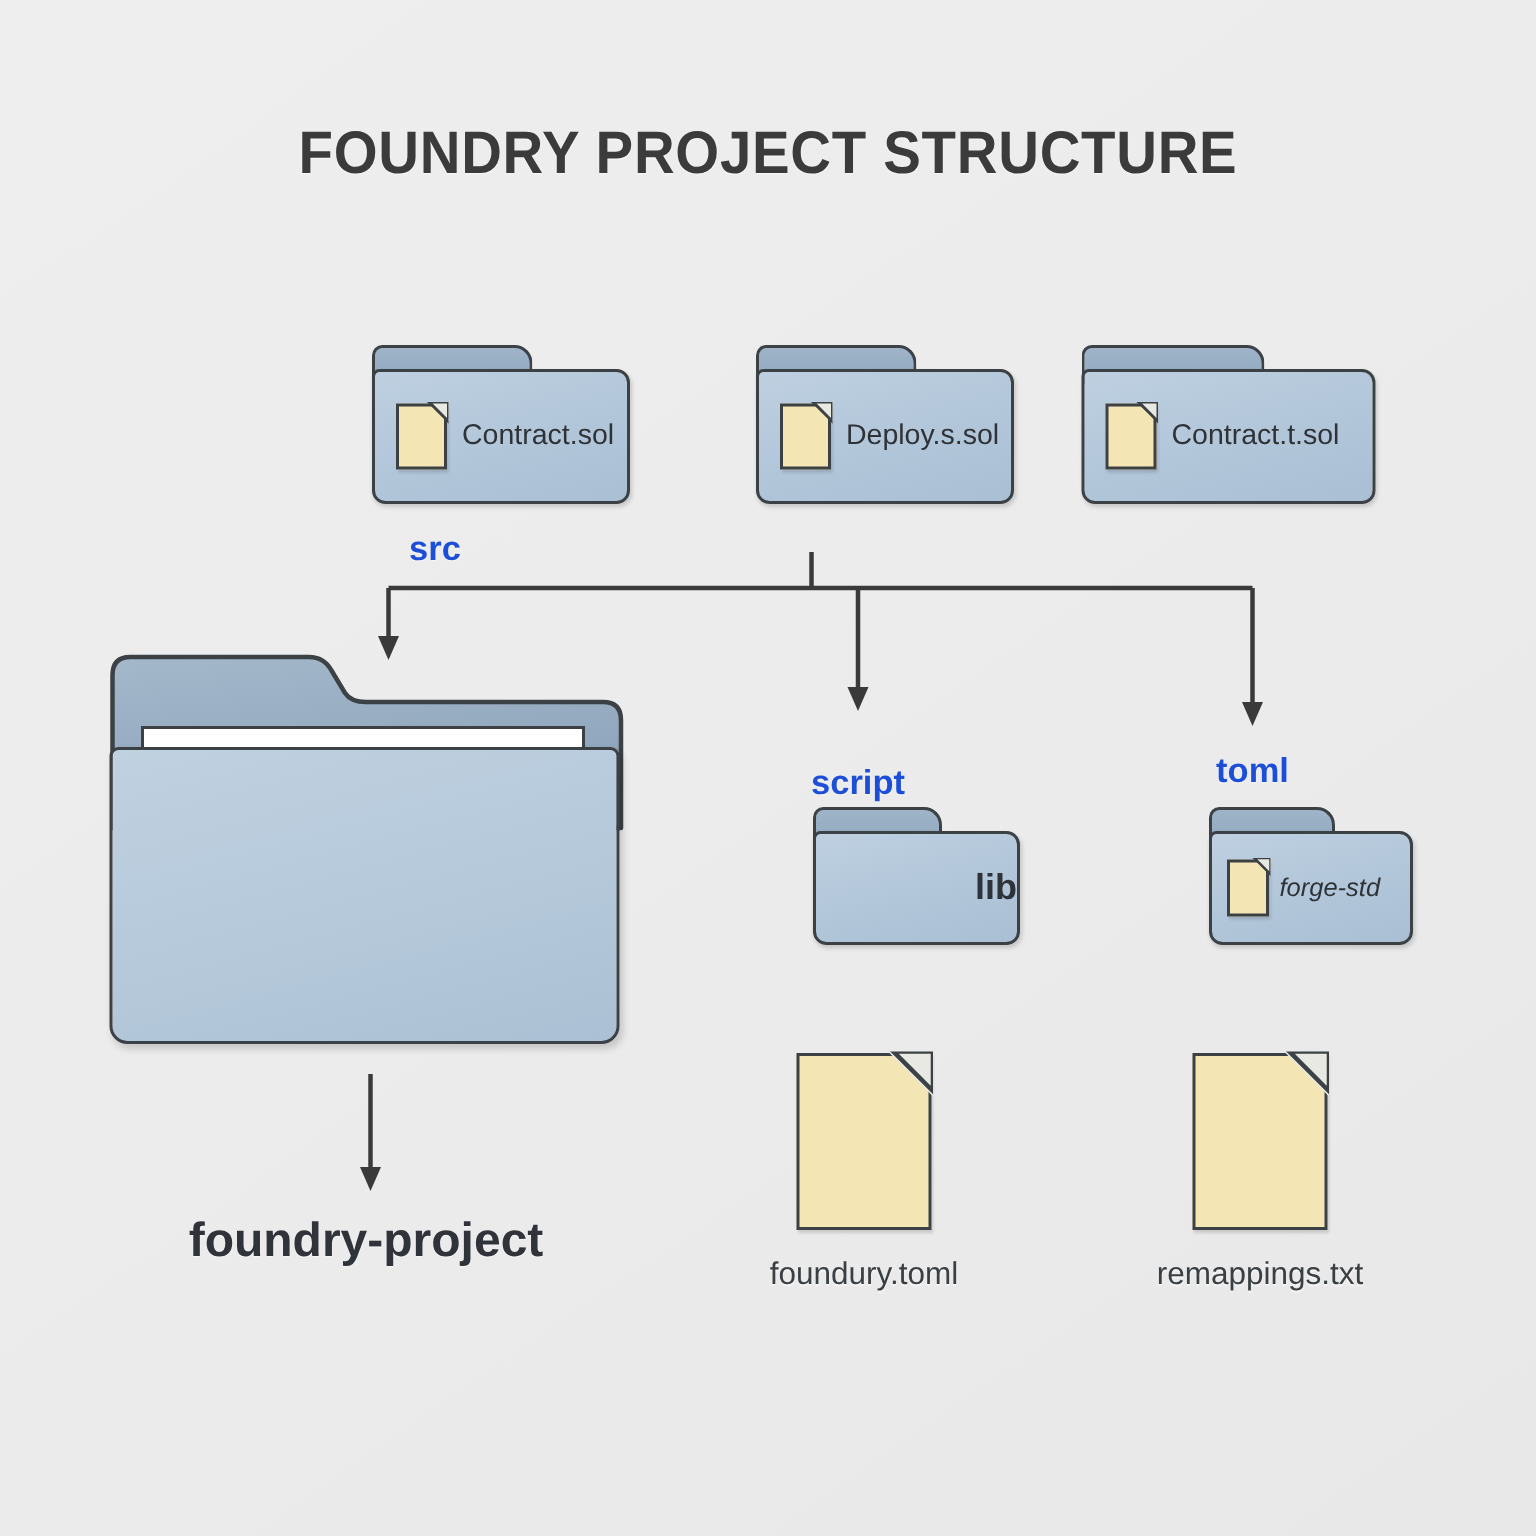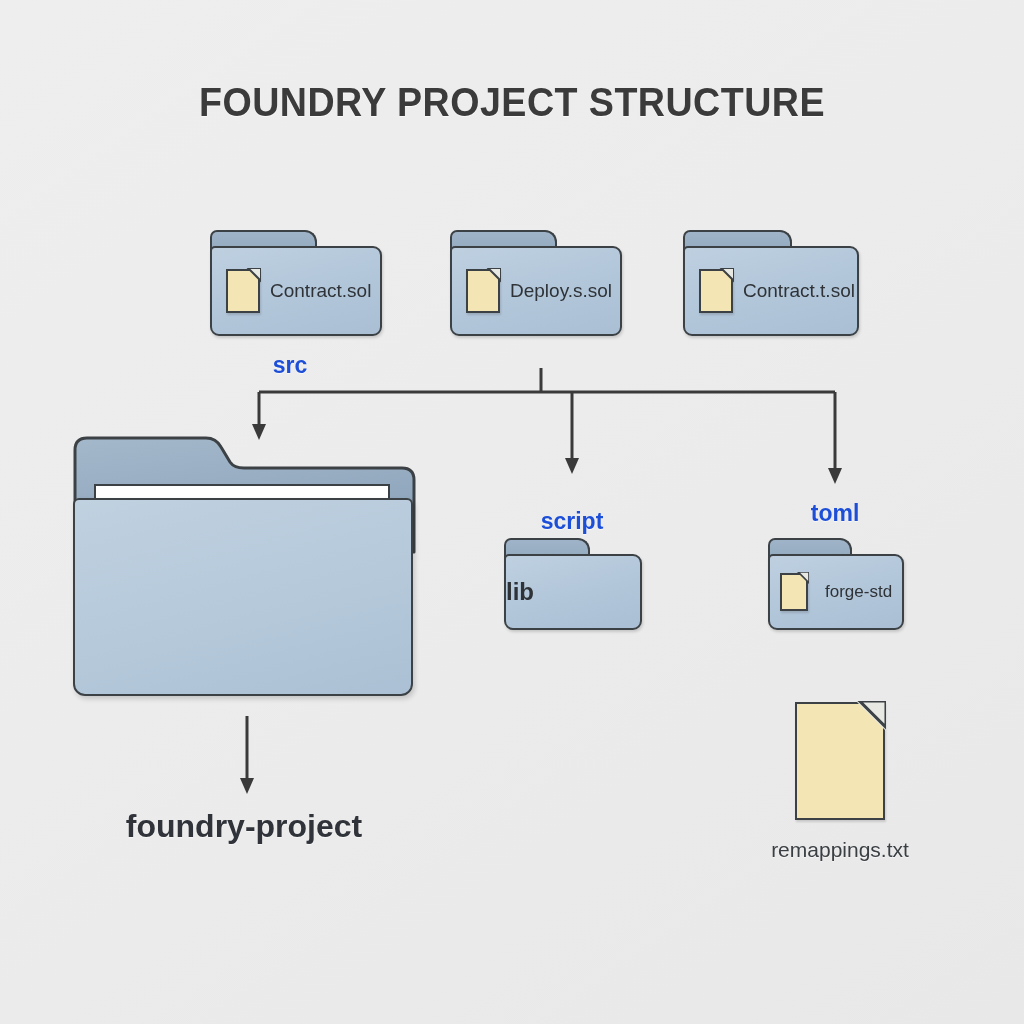--- a/index.html
+++ b/index.html
@@ -31,20 +31,21 @@
     letter-spacing: 0.5px;
     color: #3b3b3b;
     transform: scaleX(0.94);
     text-shadow: 0 1px 1px rgba(255,255,255,0.7);
     white-space: nowrap;
   }
 
   
   .folder {
     position: absolute;
+    margin-left: 38px;
   }
   .folder .tab {
     position: absolute;
     left: 0;
     top: 0;
     width: 62%;
     height: 26px;
     background: linear-gradient(180deg, #9fb4c9 0%, #90a7bd 100%);
     border: 2px solid #3c4145;
     border-bottom: none;
@@ -67,21 +68,21 @@
   }
   .folder .inner {
     display: flex;
     align-items: center;
     gap: 10px;
     padding-left: 14px;
     width: 100%;
     box-sizing: border-box;
   }
   .folder .inner.centered {
-    justify-content: flex-start;
+    justify-content: flex-end;
     padding-left: 0;
   }
 
   
   .sheet {
     position: relative;
     flex: 0 0 auto;
   }
   .sheet .page {
     width: 100%;
@@ -221,37 +222,37 @@
           <div class="fold"></div>
           <svg class="foldline" viewBox="0 0 18 18">
             <path d="M 18 0 L 18 13 L 5 0 Z" fill="#e9e9e4" stroke="#3c4145" stroke-width="2"></path>
           </svg>
         </div>
         <span class="folder-label-inside">Contract.sol</span>
       </div>
     </div>
   </div>
 
-  <div class="folder" style="left:450px; top:230px; width:172px; height:106px;">
+  <div class="folder" style="left:466px; top:230px; width:172px; height:106px;">
     <div class="tab"></div>
     <div class="body">
       <div class="inner">
         <div class="sheet" style="width:34px; height:44px;">
           <div class="page"></div>
           <div class="fold"></div>
           <svg class="foldline" viewBox="0 0 18 18">
             <path d="M 18 0 L 18 13 L 5 0 Z" fill="#e9e9e4" stroke="#3c4145" stroke-width="2"></path>
           </svg>
         </div>
         <span class="folder-label-inside">Deploy.s.sol</span>
       </div>
     </div>
   </div>
 
-  <div class="folder" style="left:683px; top:230px; width:176px; height:106px;">
+  <div class="folder" style="left:683px; top:230px; width:196px; height:106px;">
     <div class="tab"></div>
     <div class="body">
       <div class="inner">
         <div class="sheet" style="width:34px; height:44px;">
           <div class="page"></div>
           <div class="fold"></div>
           <svg class="foldline" viewBox="0 0 18 18">
             <path d="M 18 0 L 18 13 L 5 0 Z" fill="#e9e9e4" stroke="#3c4145" stroke-width="2"></path>
           </svg>
         </div>
@@ -308,35 +309,45 @@
         <span class="folder-label-inside bold">lib</span>
       </div>
     </div>
   </div>
 
   <div class="group-label" style="left:775px; top:500px; width:120px;">toml</div>
 
   <div class="folder" style="left:768px; top:538px; width:136px; height:92px;">
     <div class="tab"></div>
     <div class="body">
-      <div class="inner" style="padding-left:10px; gap:17px;">
+      <div class="inner" style="padding-left:10px; gap:7px;font-style:italic;">
         <div class="sheet" style="width:28px; height:38px;">
           <div class="page"></div>
           <div class="fold" style="border-left-width:11px; border-top-width:11px;"></div>
           <svg class="foldline" viewBox="0 0 18 18" style="width:15px;height:15px;">
             <path d="M 18 0 L 18 13 L 5 0 Z" fill="#e9e9e4" stroke="#3c4145" stroke-width="2"></path>
           </svg>
         </div>
         <span class="folder-label-inside" style="font-size:17px;">forge-std</span>
       </div>
     </div>
   </div>
 
   <div class="root-caption">foundry-project</div>
 
+  <div class="filenode" style="left:476px; top:702px; width:200px;">
+    <div class="sheet" style="width:90px; height:118px;">
+      <div class="page"></div>
+      <div class="fold" style="border-left-width:30px; border-top-width:30px;"></div>
+      <svg class="foldline" viewBox="0 0 18 18" style="width:34px;height:34px;">
+        <path d="M 18 0 L 18 14 L 4 0 Z" fill="#e9e9e4" stroke="#3c4145" stroke-width="1.6"></path>
+      </svg>
+    </div>
+    <div class="caption">foundury.toml</div>
+  </div>
 
   <div class="filenode" style="left:740px; top:702px; width:200px;">
     <div class="sheet" style="width:90px; height:118px;">
       <div class="page"></div>
       <div class="fold" style="border-left-width:30px; border-top-width:30px;"></div>
       <svg class="foldline" viewBox="0 0 18 18" style="width:34px;height:34px;">
         <path d="M 18 0 L 18 14 L 4 0 Z" fill="#e9e9e4" stroke="#3c4145" stroke-width="1.6"></path>
       </svg>
     </div>
     <div class="caption">remappings.txt</div>

